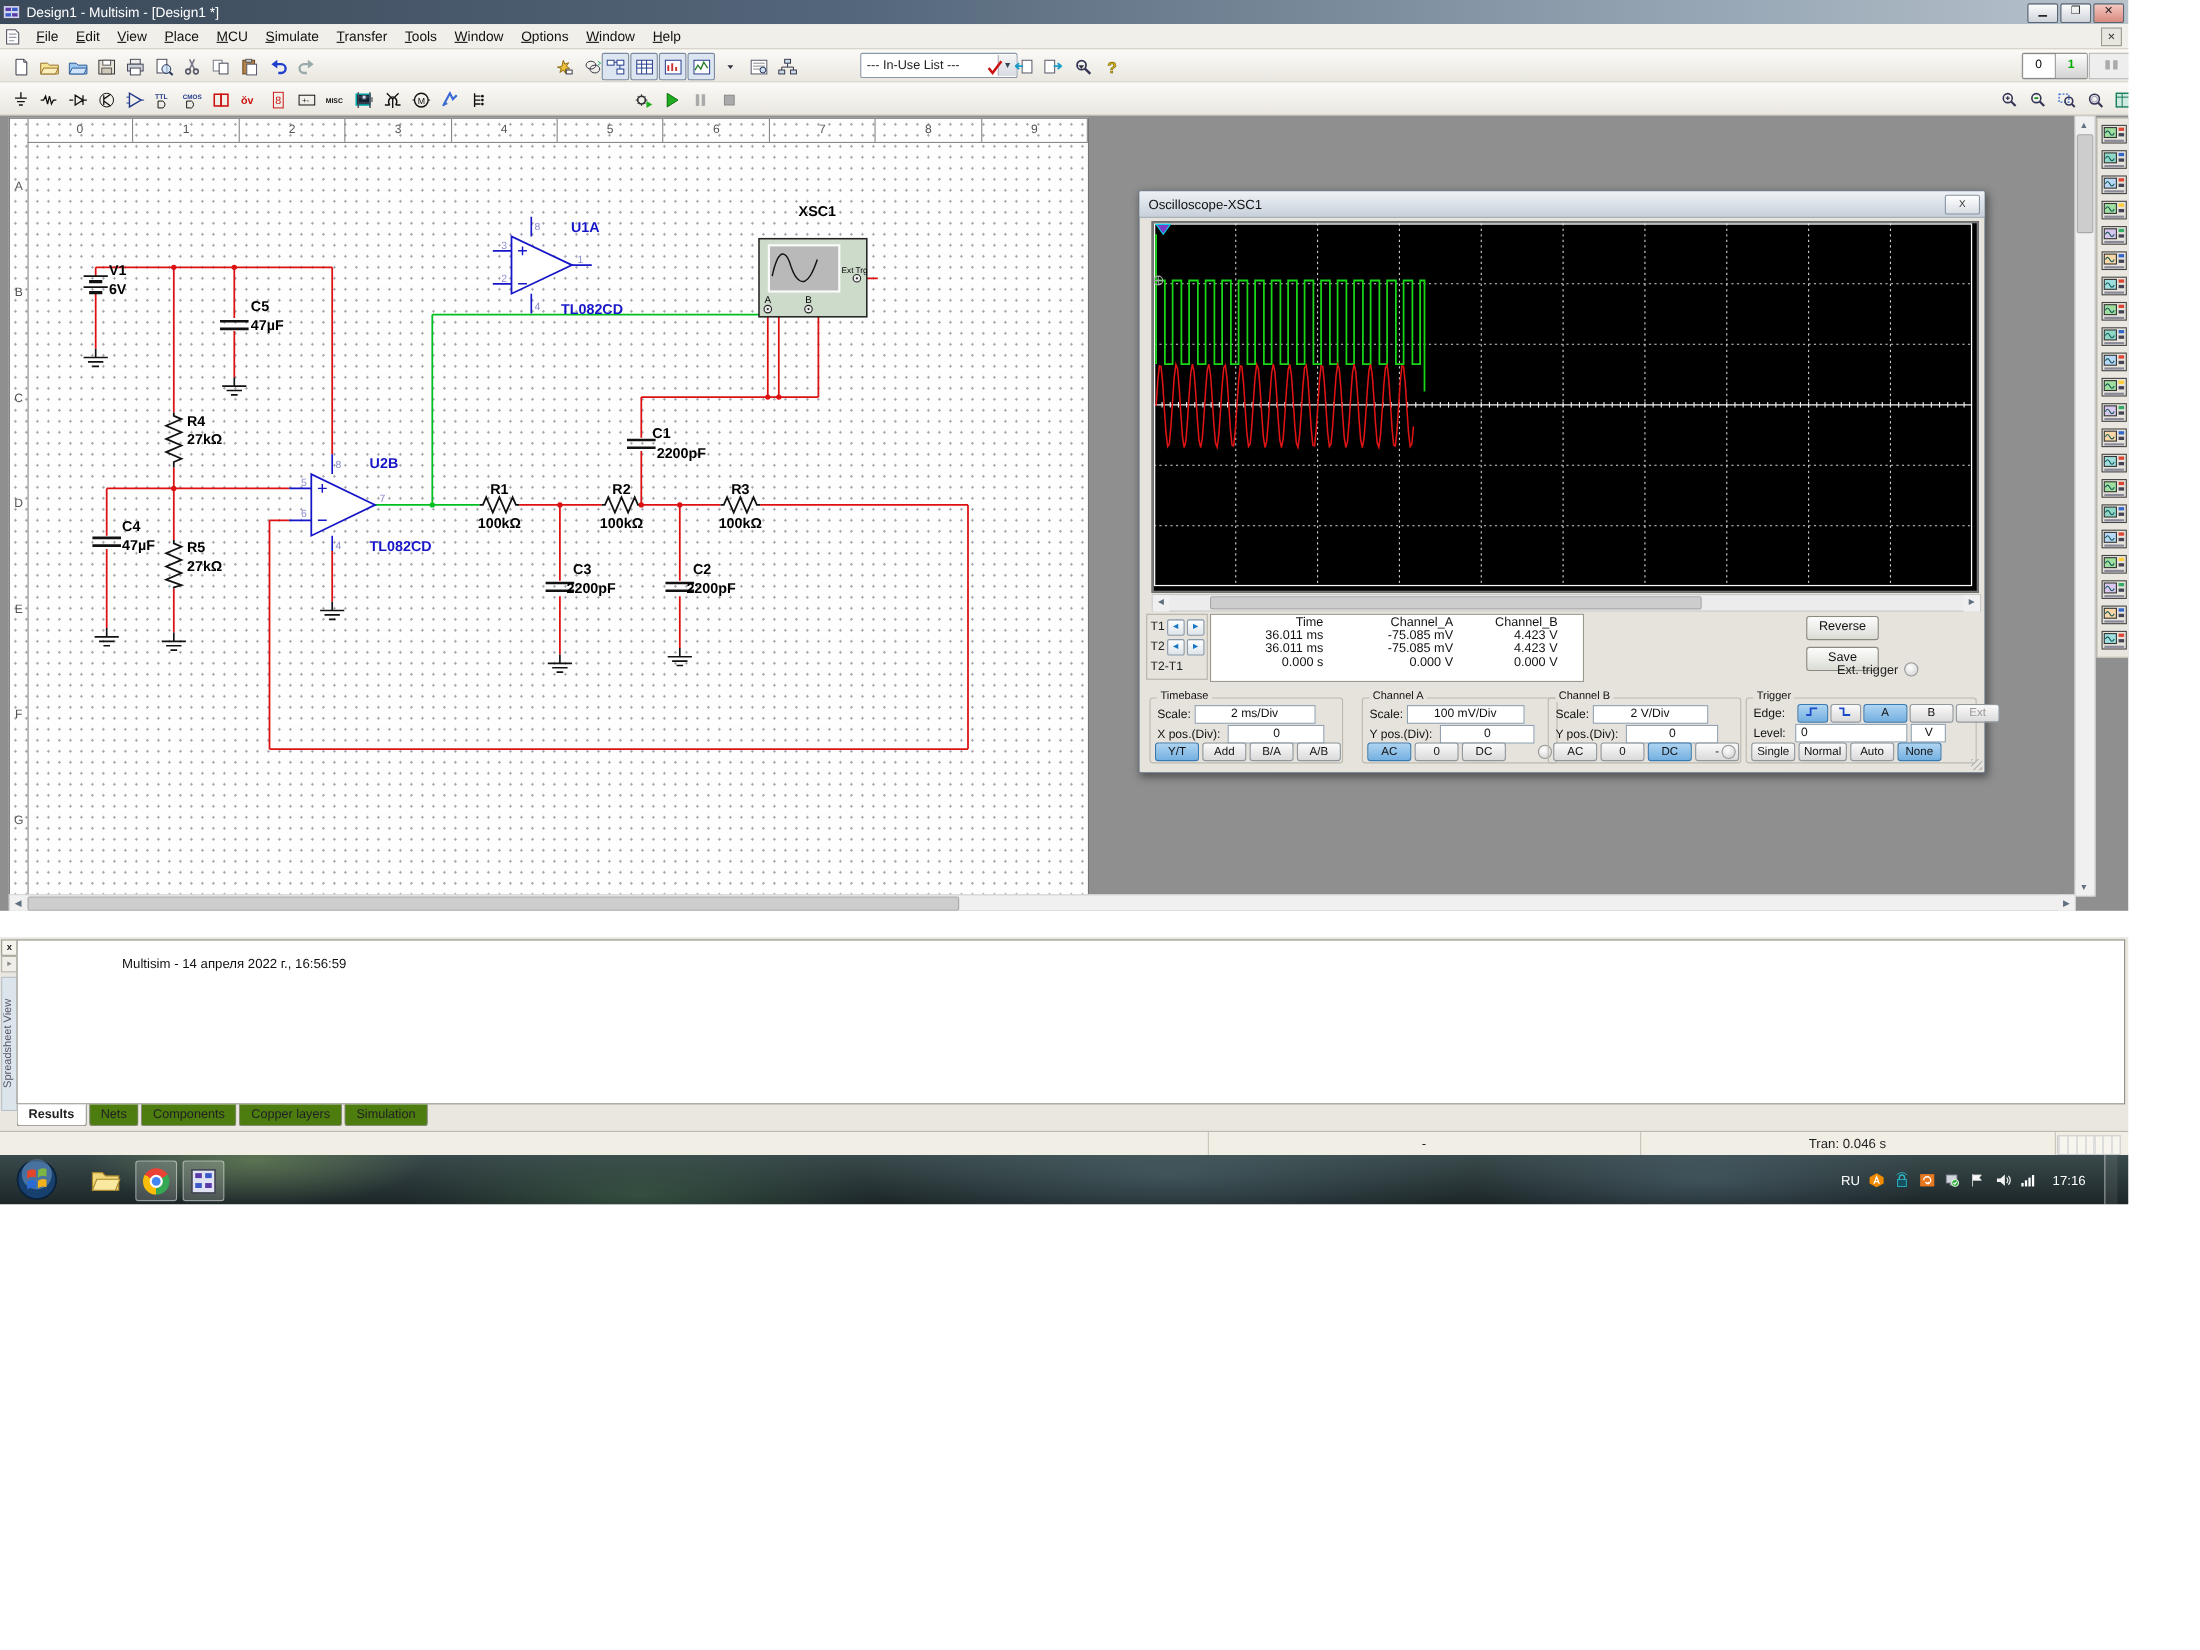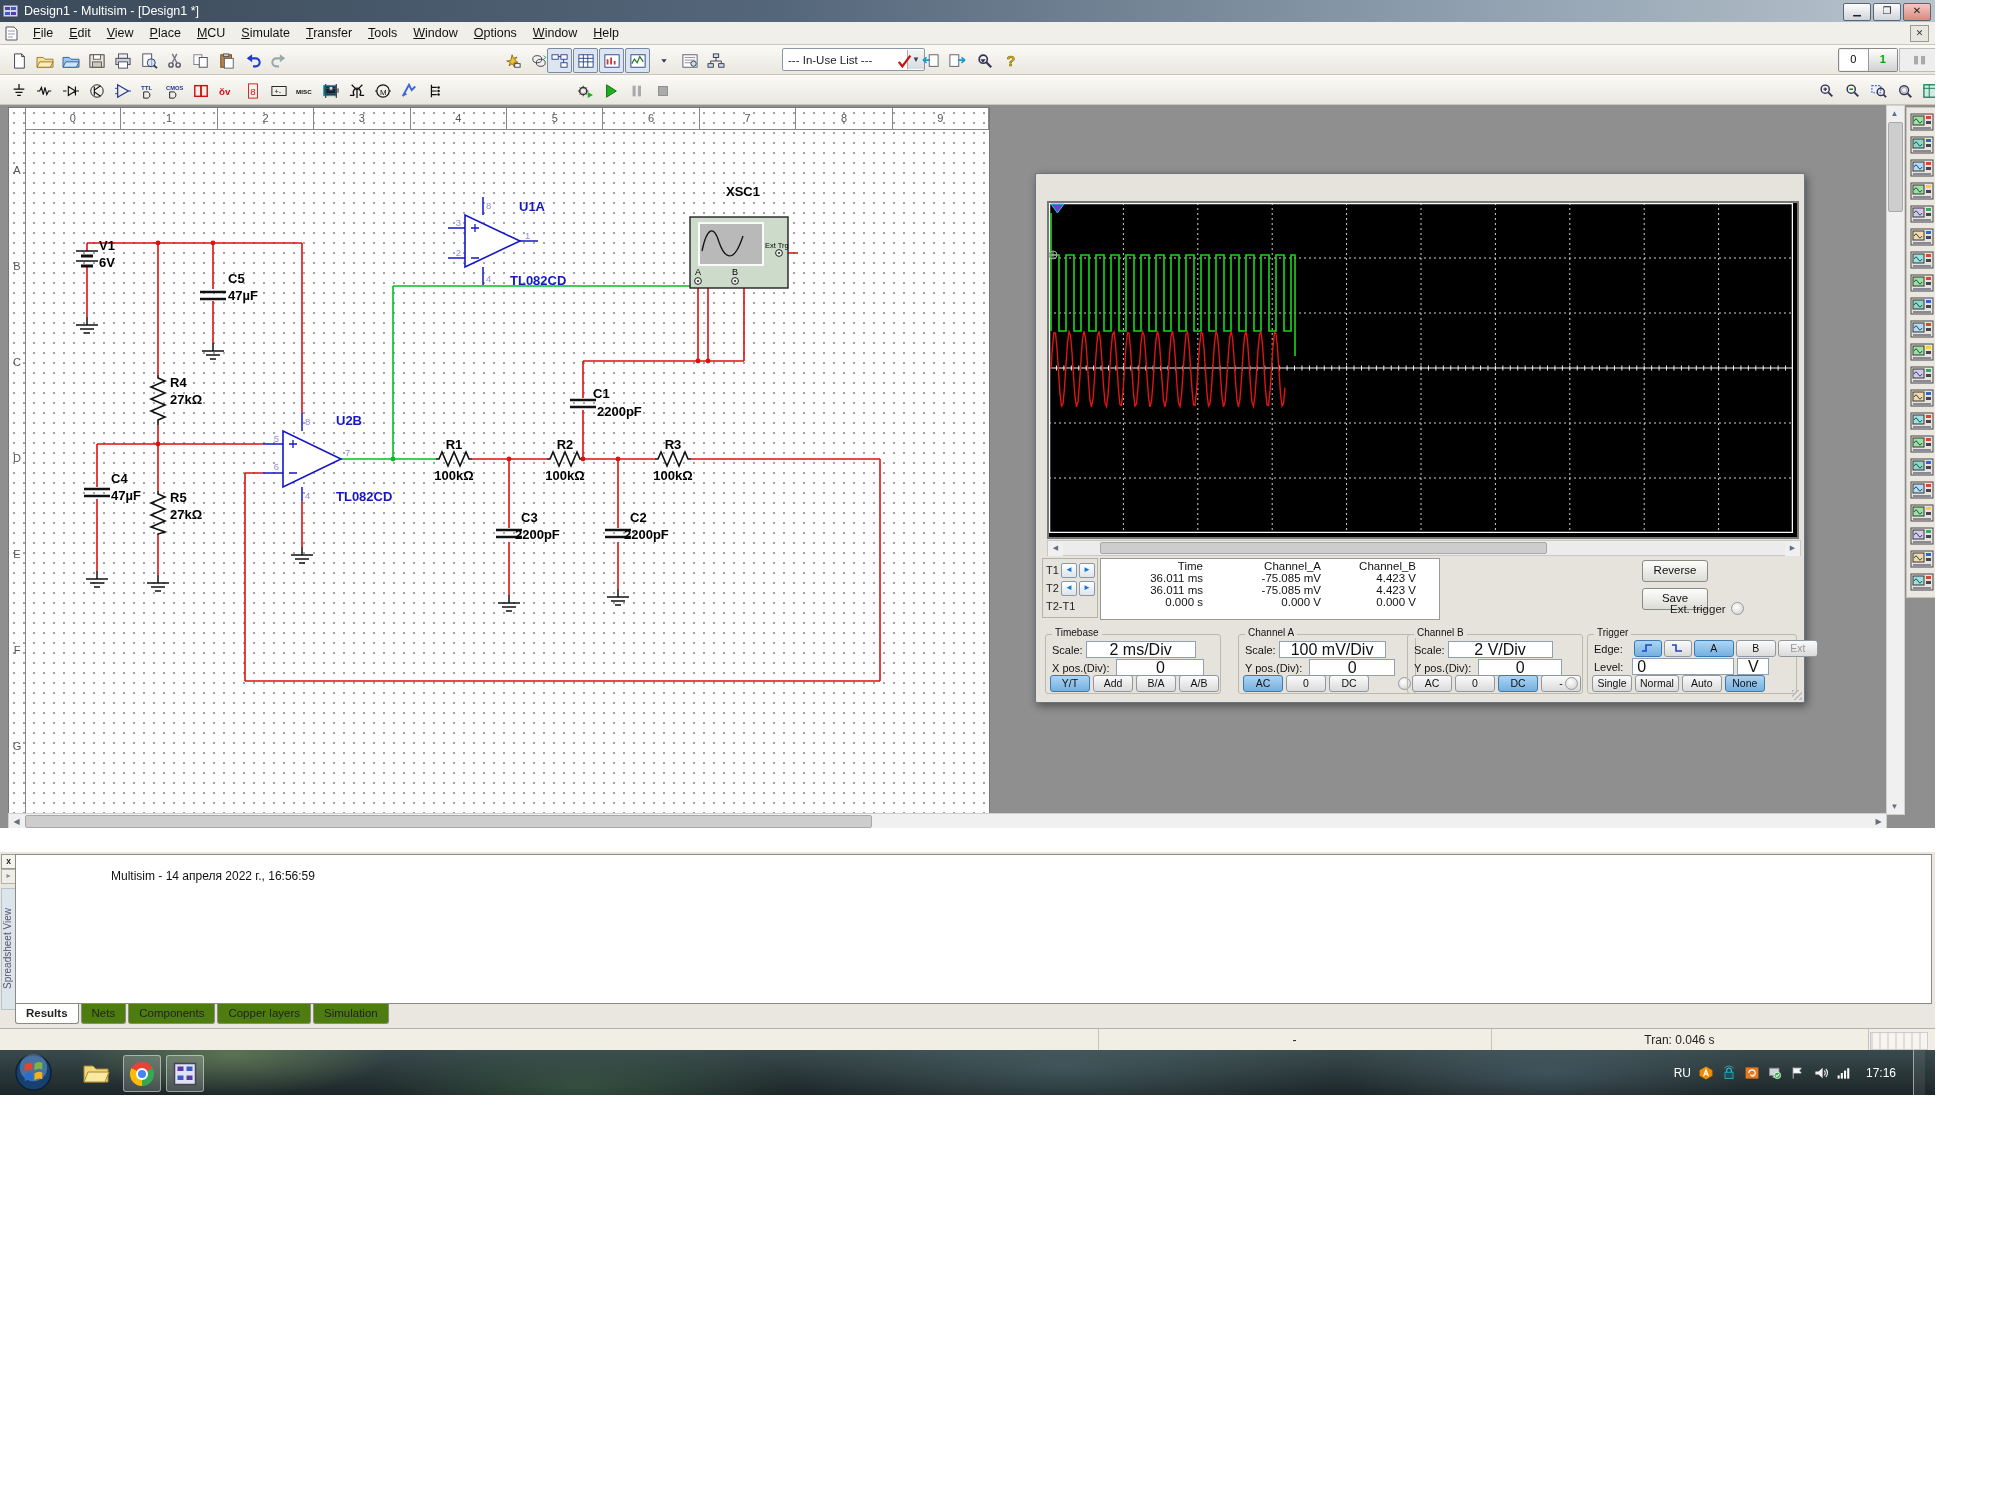--- a/index.html
+++ b/index.html
@@ -79,21 +79,21 @@
   .rc3{width:95px;text-align:right;}
   .rbtn{position:absolute;width:64px;height:20px;background:linear-gradient(#fdfdfd,#dcdcd6);border:1px solid #8a8a80;
     border-radius:3px;text-align:center;font-size:11.5px;line-height:19px;color:#111;}
   .ext-trig{position:absolute;left:628px;top:44px;font-size:11.5px;color:#222;}
   .radio{display:inline-block;width:11px;height:11px;border-radius:50%;border:1px solid #999;
     background:radial-gradient(circle at 40% 35%,#fff,#ccc);vertical-align:-2px;margin-left:5px;}
   .scope-controls{position:absolute;left:0;top:452px;width:768px;height:72px;font-size:11px;color:#111;}
   .group{position:absolute;top:8px;height:58px;border:1px solid #bcb9ae;border-radius:3px;}
   .gtitle{position:absolute;top:-8px;left:6px;background:#e6e3dc;padding:0 3px;font-size:10px;}
   .frow{position:absolute;display:flex;align-items:center;gap:3px;}
-  .fin{height:15px;border:1px solid #90a0b0;background:#fff;text-align:center;font-size:16px;line-height:15px;color:#111;}
+  .fin{height:15px;border:1px solid #90a0b0;background:#fff;text-align:center;font-size:11px;line-height:15px;color:#111;}
   .sbtn{height:15px;min-width:30px;padding:0 4px;border:1px solid #90989e;border-radius:3px;
     background:linear-gradient(#fbfbfb,#dadada);font-size:10.5px;line-height:14px;text-align:center;color:#111;}
   .sbtn.active{background:linear-gradient(#aed4f2,#74b0e0);border-color:#3a7ab0;}
   .sbtn.dim{color:#999;}
   .sbtn svg{width:13px;height:10px;vertical-align:-1px;}
   .grip{position:absolute;right:2px;bottom:2px;width:10px;height:10px;
     background:repeating-linear-gradient(135deg,#bbb 0 1.5px,transparent 1.5px 4px);}
   
   .design-tabs{position:absolute;left:0;top:828px;width:100%;height:24px;background:#e9e7df;border-bottom:1px solid #c9c6ba;}
   .dtab{position:absolute;left:4px;top:2px;height:21px;border:1px solid #8a8a80;border-bottom:none;border-radius:4px 4px 0 0;
@@ -882,20 +882,24 @@
             <rect x="3" y="4" width="11" height="9" fill="#9fdfdf" stroke="#333"></rect>
             <path d="M4,9 q2,-4 4,0 t4,0" fill="none" stroke="#155" stroke-width="1"></path>
             <rect x="16" y="4" width="5" height="3" fill="#d43"></rect>
             <rect x="16" y="9" width="5" height="3" fill="#445"></rect>
             <rect x="3" y="15" width="18" height="2" fill="#889"></rect>
           </svg>
         </span>
       </div>
 
     <div class="scope">
+      <div class="scope-title">
+        <span>Oscilloscope-XSC1</span>
+        <span class="scope-close">X</span>
+      </div>
       <div class="scope-screenwrap">
         <svg id="scope-svg" width="744" height="330">
             <rect x="0" y="0" width="744" height="330" fill="#000"></rect>
             <line x1="74.4" y1="0" x2="74.4" y2="330" stroke="#e8e8e8" stroke-width="1" stroke-dasharray="2,3" opacity="0.9"></line>
             <line x1="148.8" y1="0" x2="148.8" y2="330" stroke="#e8e8e8" stroke-width="1" stroke-dasharray="2,3" opacity="0.9"></line>
             <line x1="223.20000000000002" y1="0" x2="223.20000000000002" y2="330" stroke="#e8e8e8" stroke-width="1" stroke-dasharray="2,3" opacity="0.9"></line>
             <line x1="297.6" y1="0" x2="297.6" y2="330" stroke="#e8e8e8" stroke-width="1" stroke-dasharray="2,3" opacity="0.9"></line>
             <line x1="372" y1="0" x2="372" y2="330" stroke="#e8e8e8" stroke-width="1" stroke-dasharray="2,3" opacity="0.9"></line>
             <line x1="446.40000000000003" y1="0" x2="446.40000000000003" y2="330" stroke="#e8e8e8" stroke-width="1" stroke-dasharray="2,3" opacity="0.9"></line>
             <line x1="520.8000000000001" y1="0" x2="520.8000000000001" y2="330" stroke="#e8e8e8" stroke-width="1" stroke-dasharray="2,3" opacity="0.9"></line>

